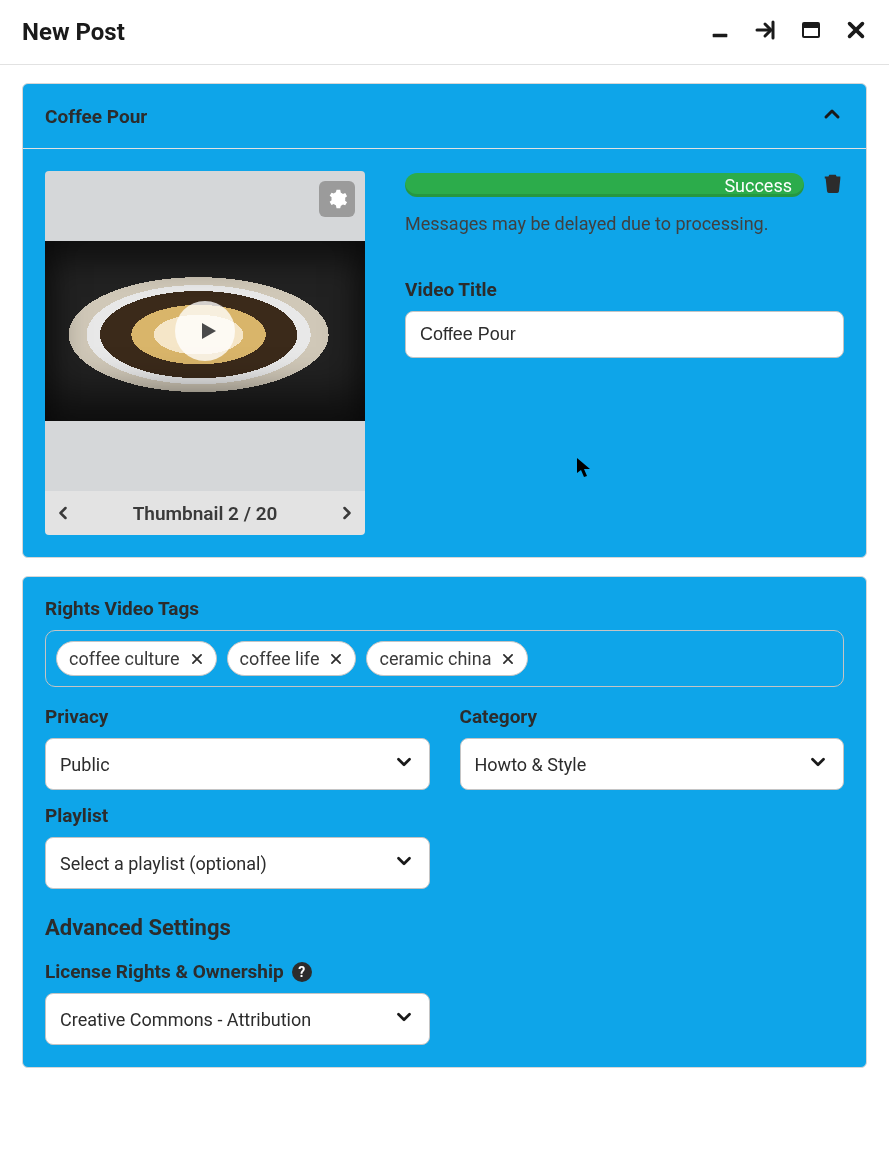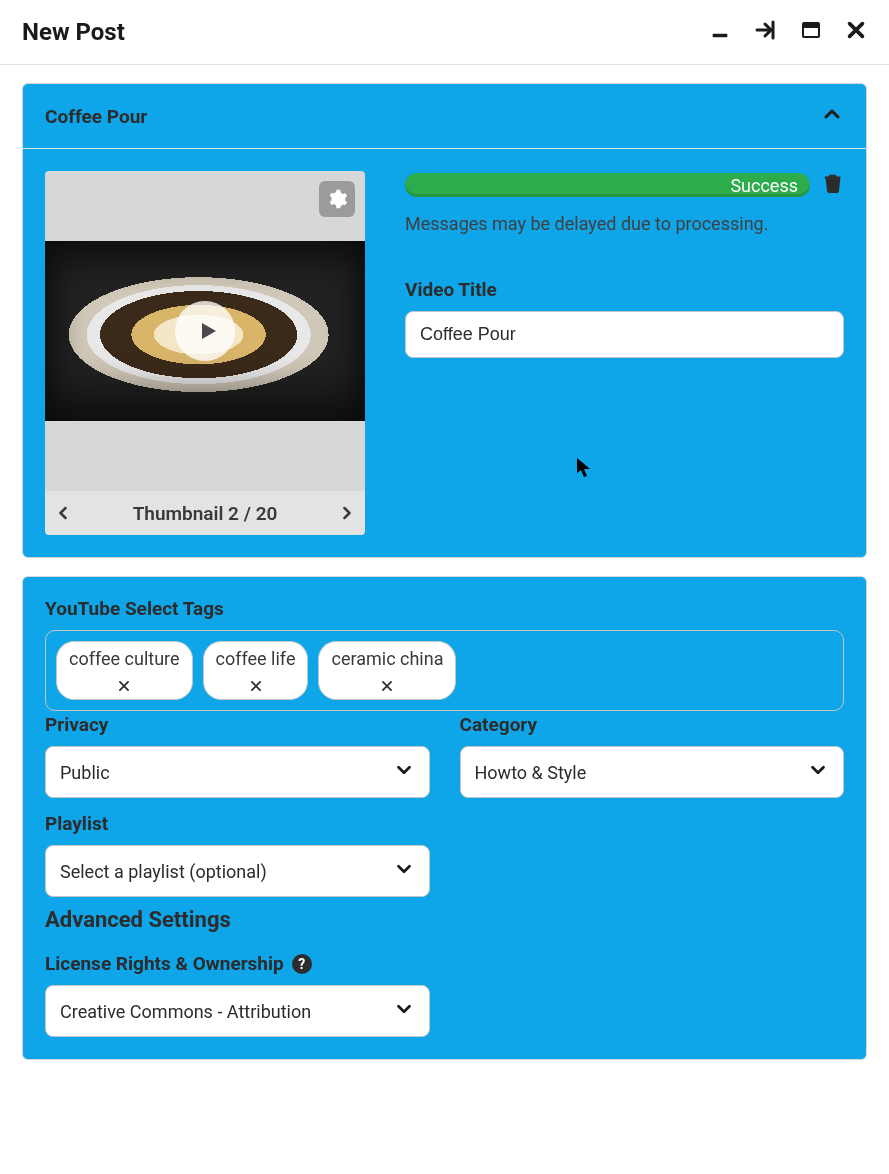--- a/index.html
+++ b/index.html
@@ -109,21 +109,21 @@
     background: #e3e3e3;
     border-radius: 0 0 4px 4px;
     padding: 8px 4px;
   }
   .thumb-nav .arrow { cursor: pointer; padding: 4px; display:flex; }
   .thumb-nav .label { font-size: 19px; font-weight: 600; color: #3a3a3a; }
   .right-col { flex: 1; }
   .progress-row {
     display: flex;
     align-items: center;
-    gap: 12px;
+    gap: 18px;
   }
   .progress {
     flex: 1;
     height: 24px;
     border-radius: 14px;
     background: linear-gradient(#2cac4b,#2cac4b);
     display: flex;
     align-items: center;
     justify-content: flex-end;
     padding: 0 12px;
@@ -170,34 +170,33 @@
   .tag {
     display: inline-flex;
     align-items: center;
     gap: 10px;
     border: 1px solid #c4c4c4;
     border-radius: 18px;
     padding: 6px 12px;
     font-size: 18px;
     color: #3a3a3a;
     background: #fff;
-    flex-direction: column;
   }
   .tag .x { cursor: pointer; display:flex; }
   .two-col {
     display: flex;
     gap: 30px;
-    margin-top: 2px;
+    margin-top: 18px;
   }
   .col { flex: 1; }
   .section-h {
     font-size: 22px;
     font-weight: 700;
     color: #2c2c2c;
-    margin-top: 10px;
+    margin-top: 26px;
   }
   .label-row {
     display: flex;
     align-items: center;
     gap: 8px;
     margin-top: 20px;
     margin-bottom: 10px;
     font-size: 19px;
     font-weight: 700;
     color: #2c2c2c;
@@ -298,21 +297,21 @@
         <div class="note">Messages may be delayed due to processing.</div>
         <div class="field-label">Video Title</div>
         <input class="input" type="text" value="Coffee Pour" style="">
       </div>
     </div>
   </div>
 </div>
 
 <div class="card" style="margin-top:0;">
   <div class="card-body" style="padding-top:14px;">
-    <div class="field-label" style="margin-top:6px;">YouTube Select Tags</div>
+    <div class="field-label" style="margin-top:6px;">Rights Video Tags</div>
     <div class="tags-box">
       <span class="tag">
         <span>coffee culture</span>
         <span class="x">
             <svg width="14" height="14" viewBox="0 0 24 24" stroke="#2c2c2c" stroke-width="3" stroke-linecap="round">
               <path d="M5 5l14 14M19 5L5 19"></path>
             </svg>
           </span>
       </span>
       <span class="tag">

